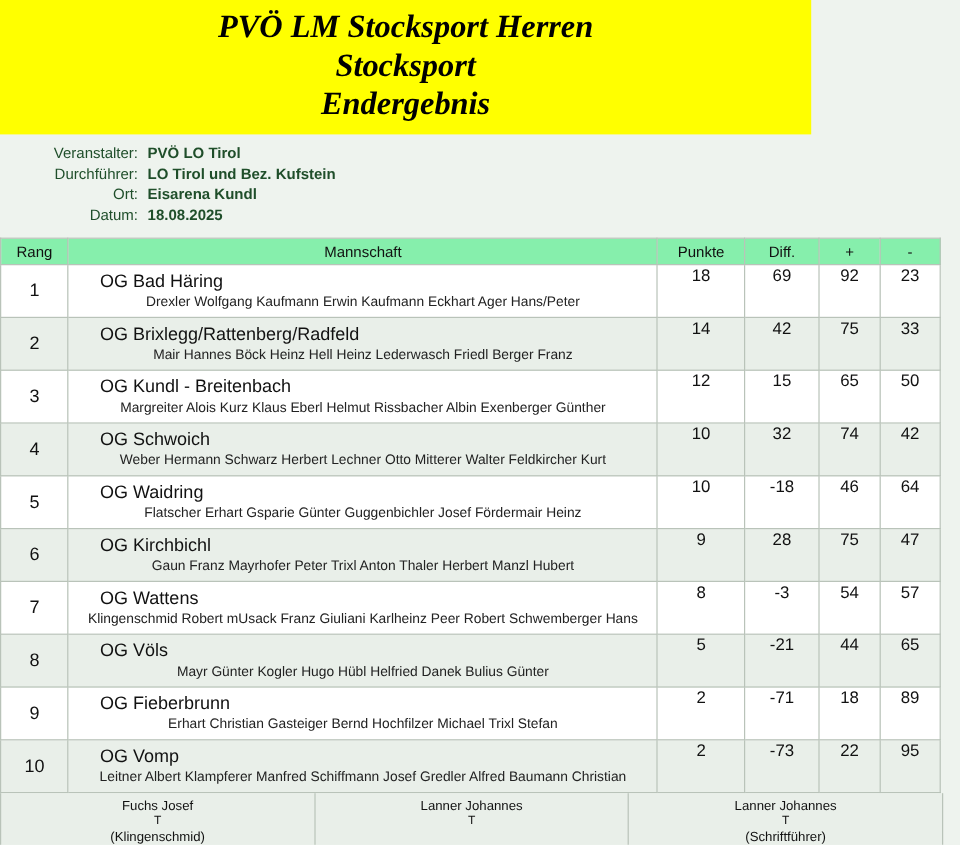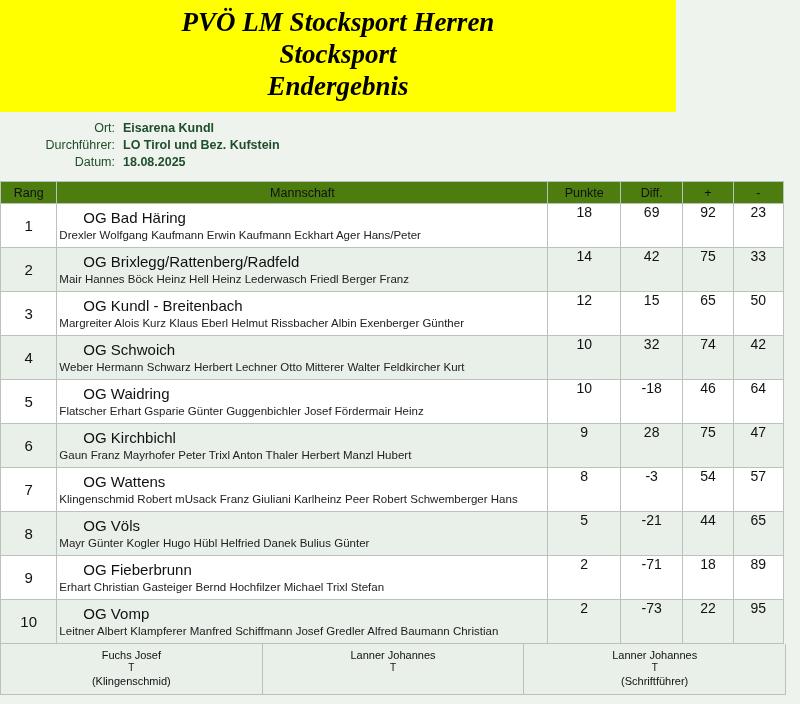--- a/index.html
+++ b/index.html
@@ -66,21 +66,21 @@
     border-collapse: collapse;
     width: 784px;
     margin: 6px auto 0 auto;
     table-layout: fixed;
   }
   table.results th, table.results td {
     border: 1px solid #b9c3b9;
     padding: 0;
   }
   thead th {
-    background: #4d7c0f;
+    background: #86efac;
     font-size: 12.5px;
     font-weight: normal;
     color: #111;
     height: 21px;
     text-align: center;
     vertical-align: middle;
   }
   .col-rang   { width: 56px; }
   .col-team   { width: 488px; }
   .col-punkte { width: 72px; }
@@ -104,21 +104,21 @@
   }
   .team-name {
     font-size: 15px;
     color: #111;
     padding-left: 26px;
     line-height: 18px;
   }
   .team-players {
     font-size: 11.5px;
     color: #222;
-    text-align: left;
+    text-align: center;
     line-height: 15px;
     padding: 1px 2px 0 2px;
   }
   td.num {
     text-align: center;
     padding-right: 8px;
     vertical-align: top;
     font-size: 14px;
     color: #111;
     padding-top: 4px;
@@ -164,26 +164,30 @@
 <div class="page">
 
   <div class="banner">
     <div class="banner-line">PVÖ LM Stocksport Herren</div>
     <div class="banner-line">Stocksport</div>
     <div class="banner-line">Endergebnis</div>
   </div>
 
   <div class="meta">
     <div class="meta-row">
-      <div class="meta-label">Ort:</div>
-      <div class="meta-value">Eisarena Kundl</div>
+      <div class="meta-label">Veranstalter:</div>
+      <div class="meta-value">PVÖ LO Tirol</div>
     </div>
     <div class="meta-row">
       <div class="meta-label">Durchführer:</div>
       <div class="meta-value">LO Tirol und Bez. Kufstein</div>
+    </div>
+    <div class="meta-row">
+      <div class="meta-label">Ort:</div>
+      <div class="meta-value">Eisarena Kundl</div>
     </div>
     <div class="meta-row">
       <div class="meta-label">Datum:</div>
       <div class="meta-value">18.08.2025</div>
     </div>
   </div>
 
   <table class="results">
     <colgroup>
       <col class="col-rang">

